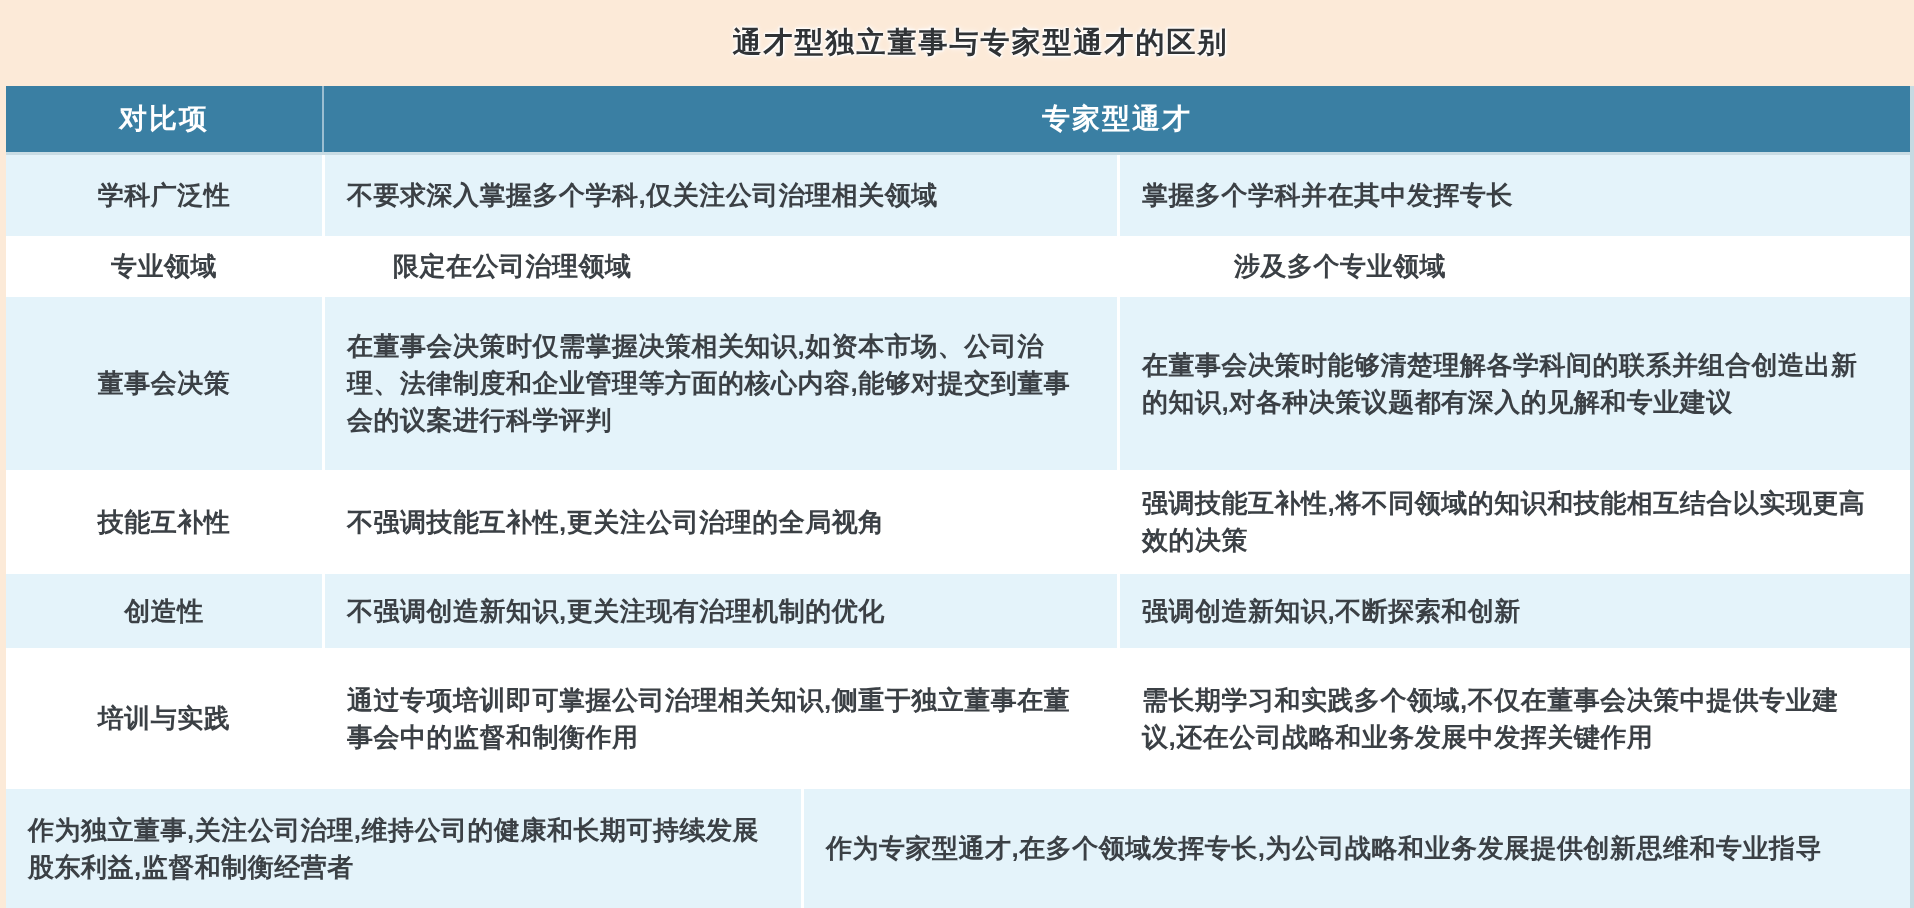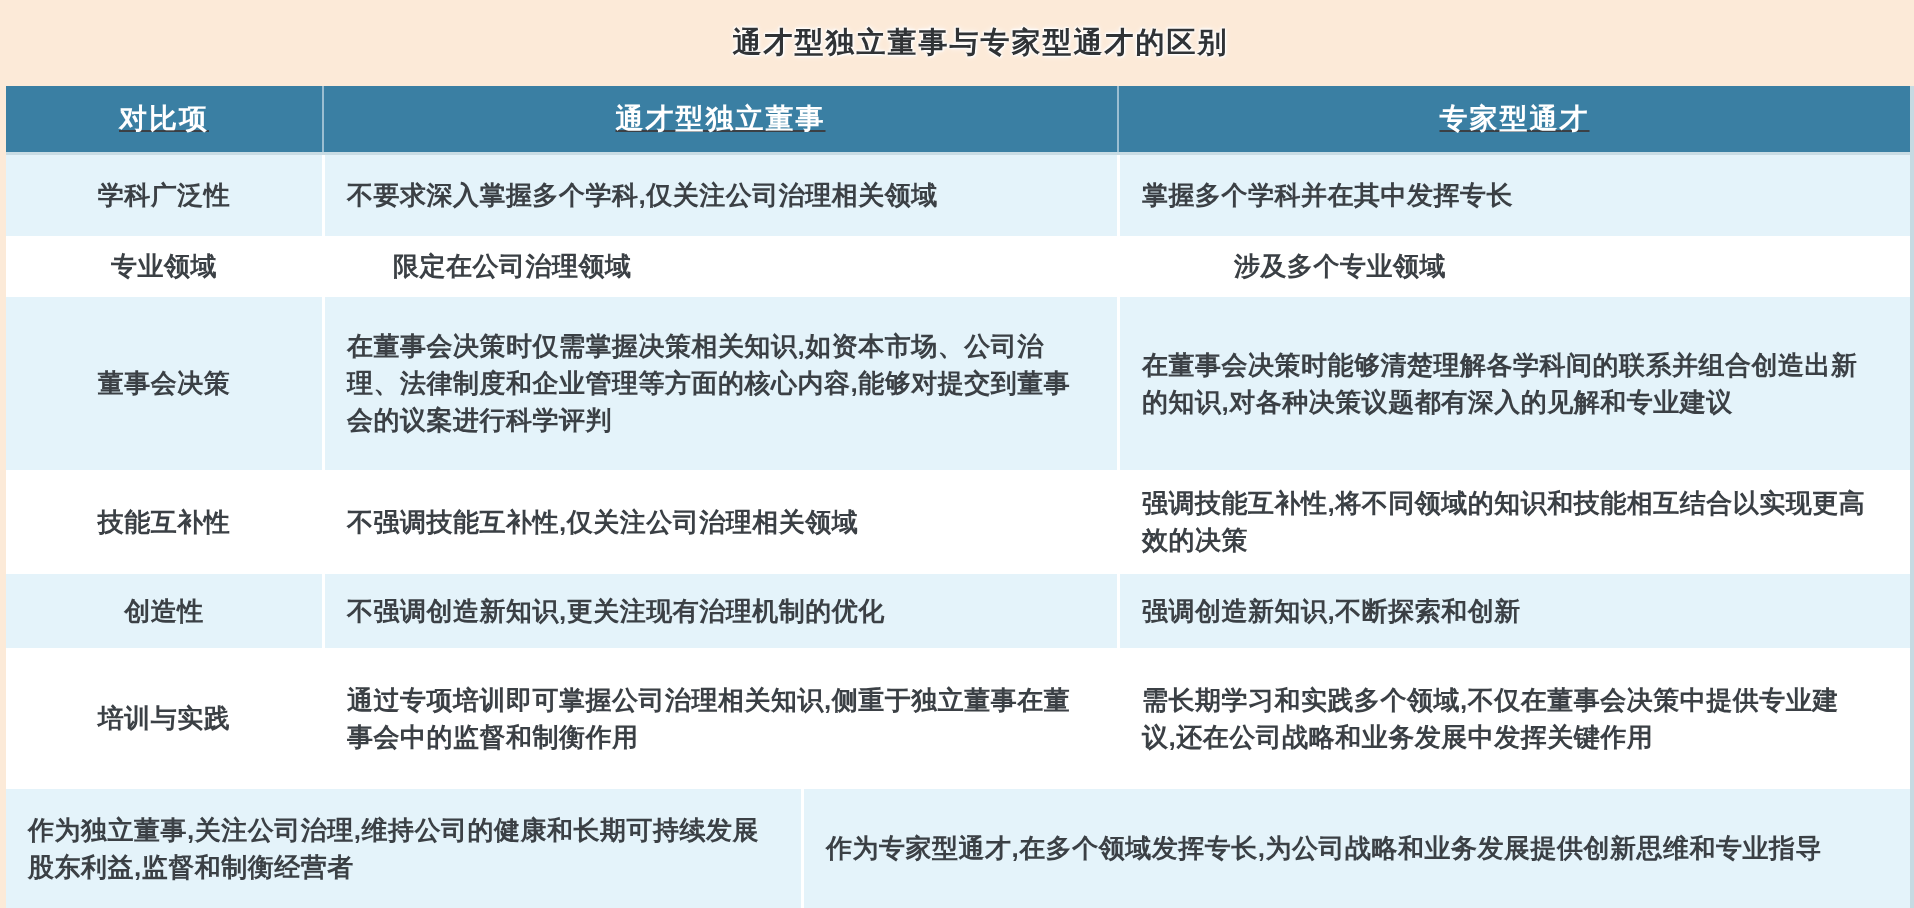--- a/index.html
+++ b/index.html
@@ -38,21 +38,20 @@
     width:1908px;height:822px;
     background:var(--row-plain);
     border-right:4px solid var(--edge-strip);
     display:flex;flex-direction:column;
   }
   .header-row{
     display:flex;
     height:75px;
     background:var(--header-bg);
     border-bottom:3px solid var(--header-underline);
-    text-decoration:underline;
   }
   .hcell{
     display:flex;align-items:center;justify-content:center;
     color:var(--header-text);
     font-size:28px;font-weight:bold;
     letter-spacing:2px;
   }
   .hcell + .hcell{border-left:2px solid rgba(235,243,247,0.55);}
   .c1{width:316px;flex:none;}
   .c2{width:795px;flex:none;}
@@ -82,42 +81,41 @@
 </head>
 <body>
 
 <div class="title-bar">
   <div class="page-title">通才型独立董事与专家型通才的区别</div>
 </div>
 
 <div class="comparison-table">
   <div class="header-row">
     <div class="hcell c1">对比项</div>
-    <div class="hcell c2">通才型独立董事</div>
     <div class="hcell c3">专家型通才</div>
   </div>
   <div class="table-body">
       <div class="row shade">
         <div class="cell c1">学科广泛性</div>
         <div class="cell c2">不要求深入掌握多个学科,仅关注公司治理相关领域</div>
         <div class="cell c3">掌握多个学科并在其中发挥专长</div>
       </div>
       <div class="row plain">
         <div class="cell c1">专业领域</div>
         <div class="cell c2">限定在公司治理领域</div>
         <div class="cell c3">涉及多个专业领域</div>
       </div>
       <div class="row shade">
         <div class="cell c1">董事会决策</div>
         <div class="cell c2">在董事会决策时仅需掌握决策相关知识,如资本市场、公司治理、法律制度和企业管理等方面的核心内容,能够对提交到董事会的议案进行科学评判</div>
         <div class="cell c3">在董事会决策时能够清楚理解各学科间的联系并组合创造出新的知识,对各种决策议题都有深入的见解和专业建议</div>
       </div>
       <div class="row plain">
         <div class="cell c1">技能互补性</div>
-        <div class="cell c2">不强调技能互补性,仅关注公司治理相关领域</div>
+        <div class="cell c2">不强调技能互补性,更关注公司治理的全局视角</div>
         <div class="cell c3">强调技能互补性,将不同领域的知识和技能相互结合以实现更高效的决策</div>
       </div>
       <div class="row shade">
         <div class="cell c1">创造性</div>
         <div class="cell c2">不强调创造新知识,更关注现有治理机制的优化</div>
         <div class="cell c3">强调创造新知识,不断探索和创新</div>
       </div>
       <div class="row plain">
         <div class="cell c1">培训与实践</div>
         <div class="cell c2">通过专项培训即可掌握公司治理相关知识,侧重于独立董事在董事会中的监督和制衡作用</div>

